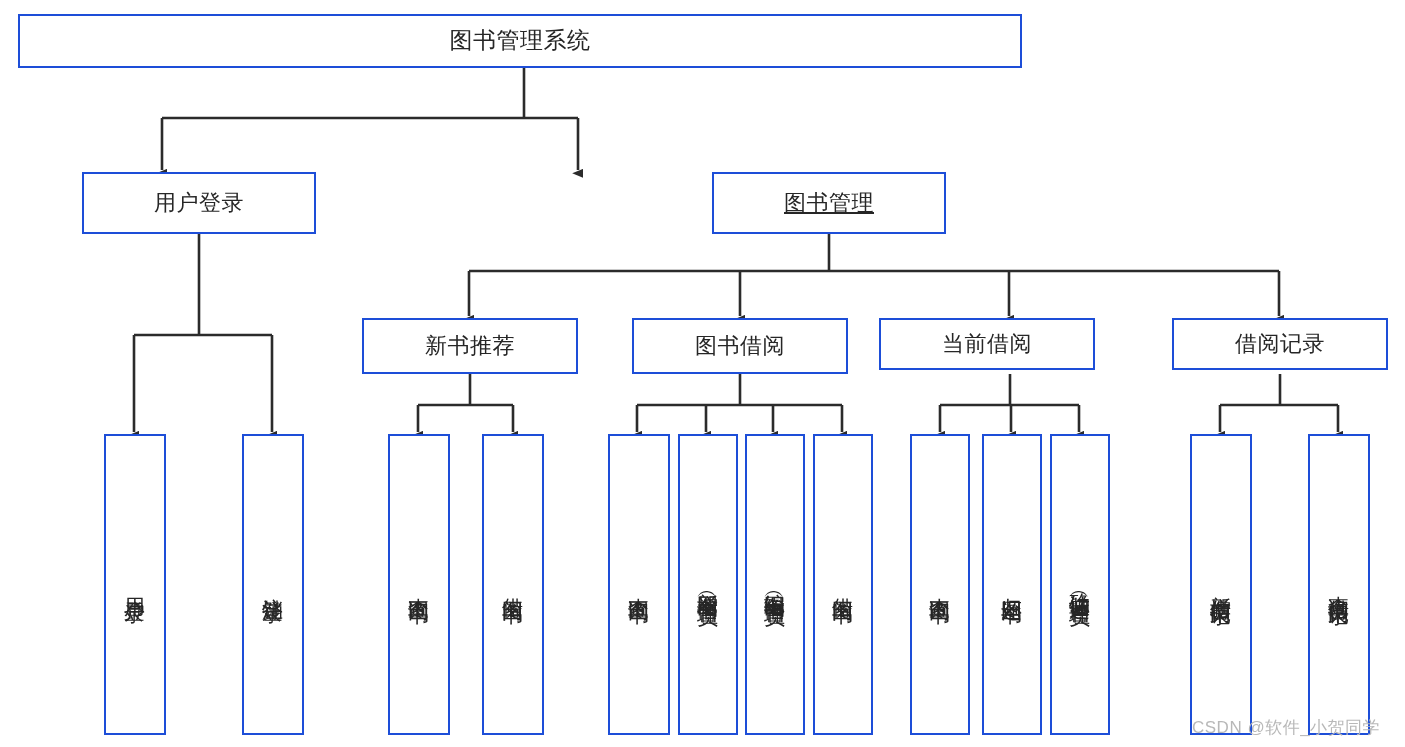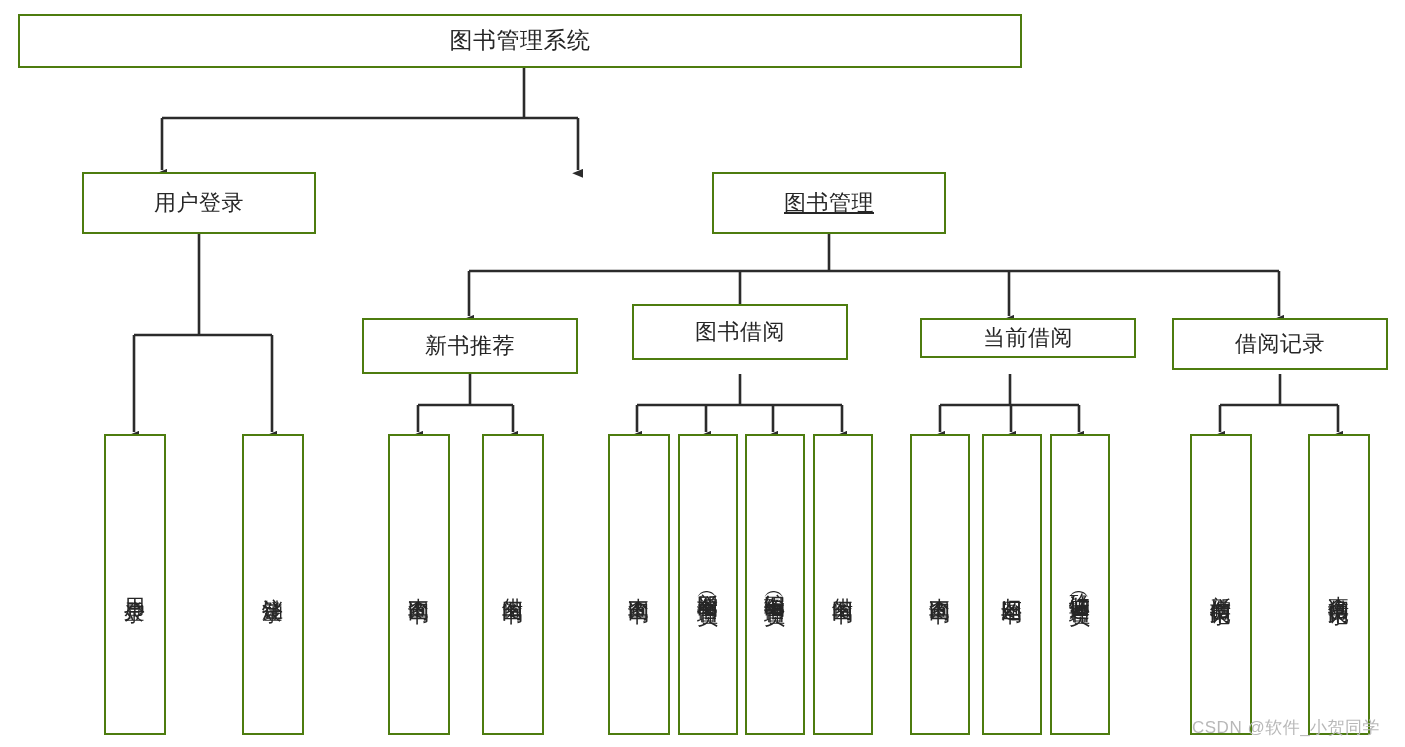--- a/index.html
+++ b/index.html
@@ -21,21 +21,21 @@
     position: absolute;
     left: 0;
     top: 0;
     width: 1405px;
     height: 747px;
   }
   .node {
     position: absolute;
     box-sizing: border-box;
     background: #ffffff;
-    border: 2px solid #4d7c0f;
+    border: 2px solid #1d4ed8;
     display: flex;
     align-items: center;
     justify-content: center;
     color: #262626;
   }
   .node .label {
     display: block;
     text-align: center;
     line-height: 1.18;
     letter-spacing: 0.5px;
@@ -121,24 +121,24 @@
       </div>
       <div class="node horiz" style="left: 82px; top: 172px; width: 234px; height: 62px;">
         <span class="label">用户登录</span>
       </div>
       <div class="node horiz" style="left: 712px; top: 172px; width: 234px; height: 62px; text-decoration: underline;">
         <span class="label">图书管理</span>
       </div>
       <div class="node horiz" style="left: 362px; top: 318px; width: 216px; height: 56px;">
         <span class="label">新书推荐</span>
       </div>
-      <div class="node horiz" style="left: 632px; top: 304px; width: 216px; height: 56px;">
+      <div class="node horiz" style="left: 632px; top: 318px; width: 216px; height: 56px;">
         <span class="label">图书借阅</span>
       </div>
-      <div class="node horiz" style="left: 920px; top: 318px; width: 216px; height: 40px;">
+      <div class="node horiz" style="left: 879px; top: 318px; width: 216px; height: 52px;">
         <span class="label">当前借阅</span>
       </div>
       <div class="node horiz" style="left: 1172px; top: 318px; width: 216px; height: 52px;">
         <span class="label">借阅记录</span>
       </div>
       <div class="node vert" style="left: 104px; top: 434px; width: 62px; height: 301px;">
         <span class="label">用户登录</span>
       </div>
       <div class="node vert" style="left: 242px; top: 434px; width: 62px; height: 301px;">
         <span class="label">注销登录</span>

